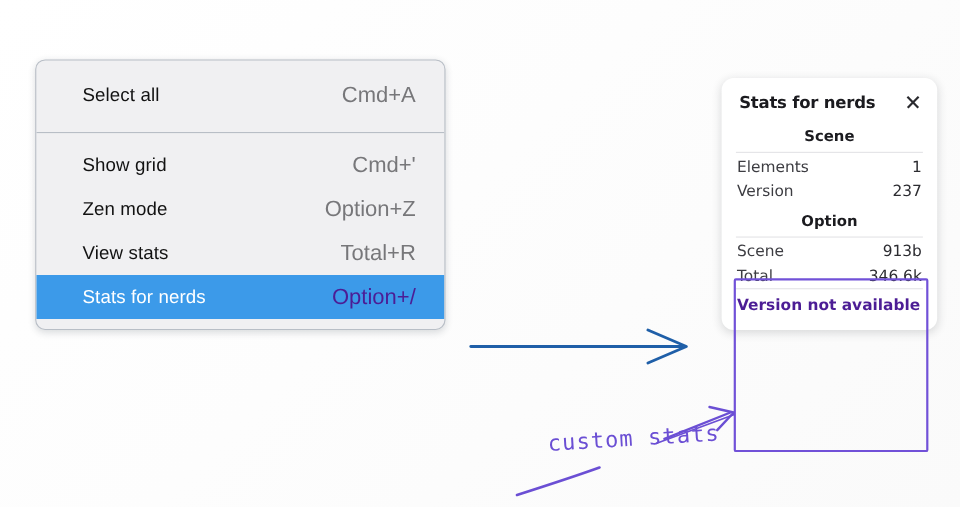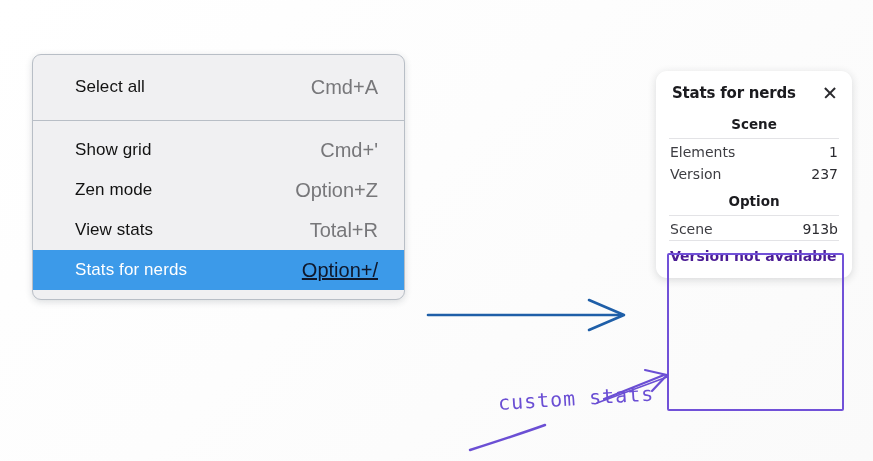--- a/index.html
+++ b/index.html
@@ -68,22 +68,21 @@
     color: #77777a;
     white-space: nowrap;
   }
   .menu-item.selected {
     background: #3c9ae9;
   }
   .menu-item.selected .mi-label {
     color: #ffffff;
   }
   .menu-item.selected .mi-shortcut {
-    color: #0f172a;
-    text-decoration: underline;
+    color: #4c1d95;
   }
 
   
   .stats-panel {
     position: absolute;
     left: 656px;
     top: 71px;
     width: 196px;
     background: #ffffff;
     border-radius: 11px;
@@ -244,20 +243,24 @@
       <span class="sp-key">Version</span>
       <span class="sp-val">237</span>
     </div>
 
     <div class="sp-section-title" style="padding-top:8px;">Option</div>
     <div class="sp-rule"></div>
     <div class="sp-row">
       <span class="sp-key">Scene</span>
       <span class="sp-val">913b</span>
     </div>
+    <div class="sp-row">
+      <span class="sp-key">Total</span>
+      <span class="sp-val">346.6k</span>
+    </div>
 
     <div class="sp-rule"></div>
     <div class="sp-note">Version not available</div>
   </div>
 </div>
 
 <div class="highlight-box"></div>
 
 <div class="annot-layer">
   <svg width="873" height="461" viewBox="0 0 873 461">

